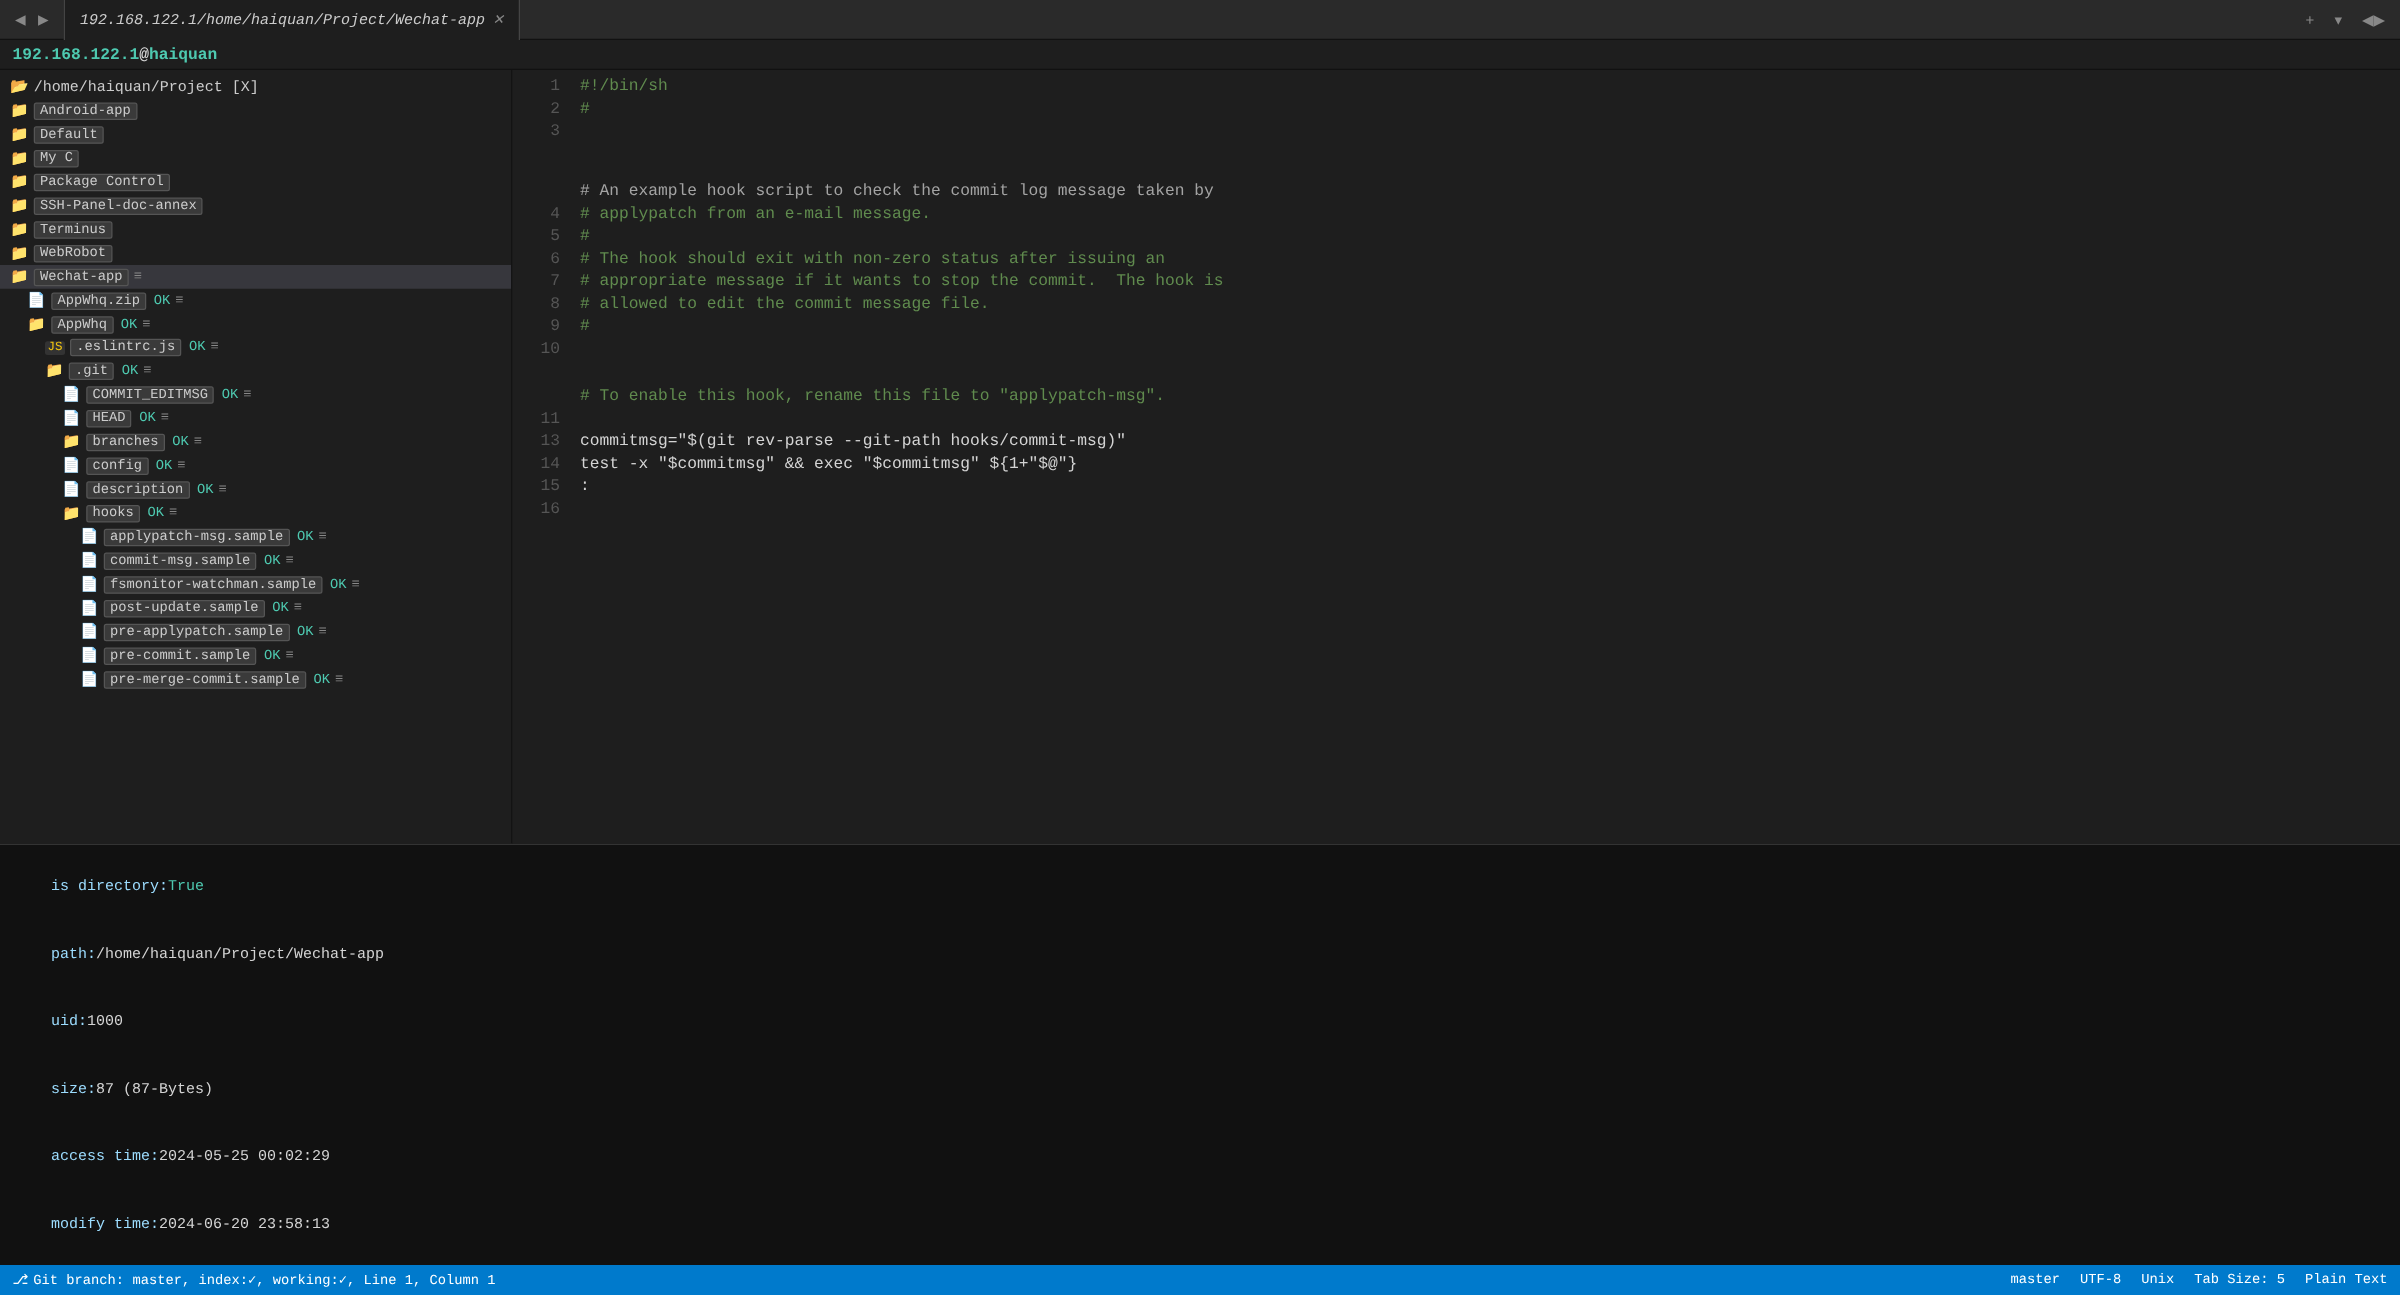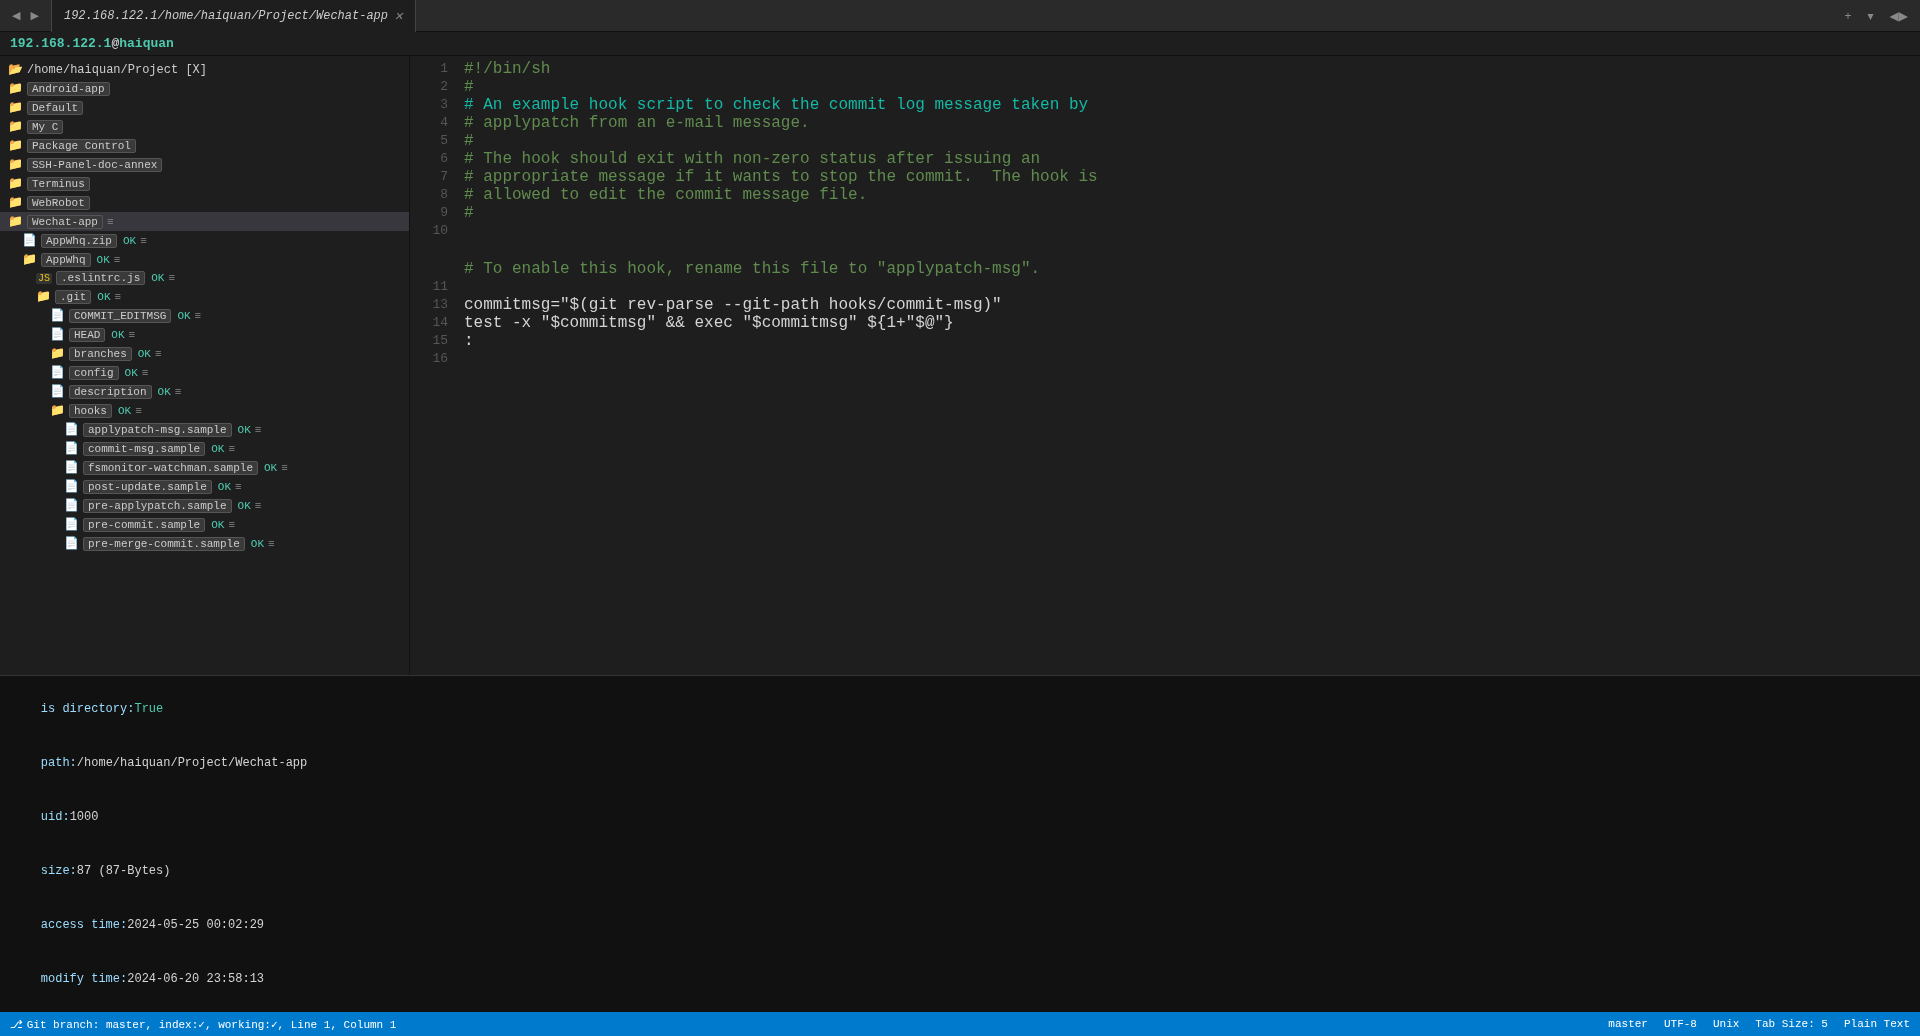--- a/index.html
+++ b/index.html
@@ -173,21 +173,21 @@
       text-align: right;
       min-width: 30px;
       margin-right: 16px;
       user-select: none;
       font-size: 13px;
       line-height: 18px;
     }
     .line-content {
       flex: 1;
       color: #d4d4d4;
-      font-size: 16px;
+      font-size: 13px;
       line-height: 18px;
       white-space: pre;
     }
 
     
     .bottom-panel {
       background: #111;
       border-top: 1px solid #333;
       padding: 6px 12px;
       flex-shrink: 0;
@@ -405,21 +405,21 @@
           <div class="code-line">
             <span class="line-number">1</span>
             <span class="line-content" style="color: rgb(96, 139, 78);">#!/bin/sh</span>
           </div>
           <div class="code-line">
             <span class="line-number">2</span>
             <span class="line-content" style="color: rgb(96, 139, 78);">#</span>
           </div>
           <div class="code-line">
             <span class="line-number">3</span>
-            <span class="line-content" style="color: #14b8a6;"># An example hook script to check the commit log message taken by</span>
+            <span class="line-content" style="color: #a3a3a3; margin-top: 48px;"># An example hook script to check the commit log message taken by</span>
           </div>
           <div class="code-line">
             <span class="line-number">4</span>
             <span class="line-content" style="color: rgb(96, 139, 78);"># applypatch from an e-mail message.</span>
           </div>
           <div class="code-line">
             <span class="line-number">5</span>
             <span class="line-content" style="color: rgb(96, 139, 78);">#</span>
           </div>
           <div class="code-line">

